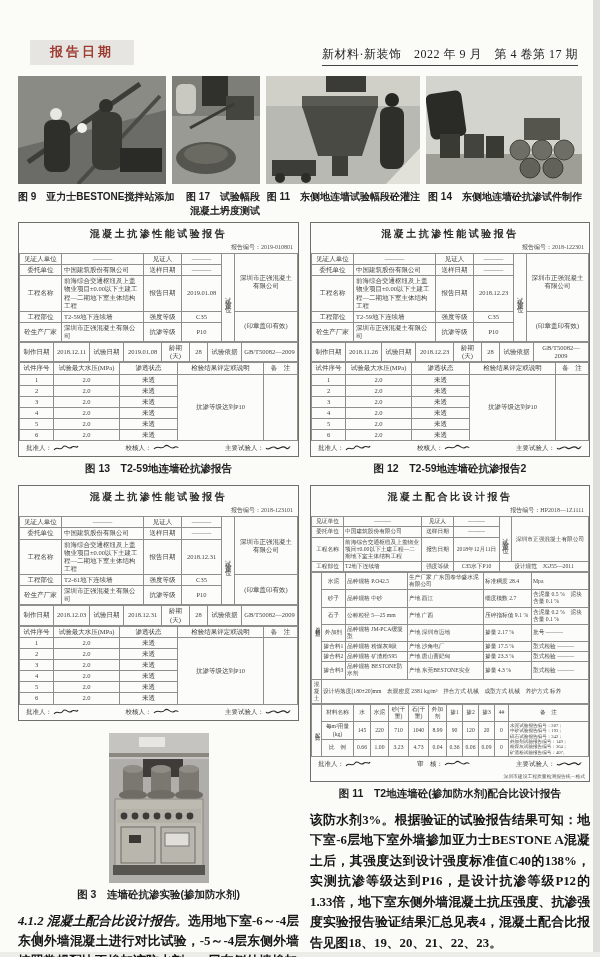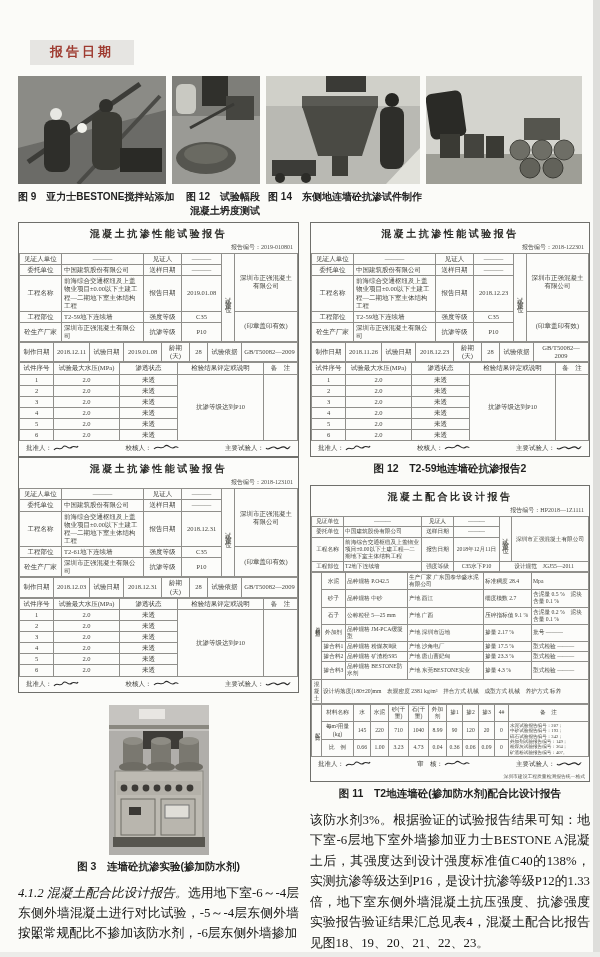--- a/index.html
+++ b/index.html
@@ -46,33 +46,34 @@
   .mix .tiny{font-size:4.6px;line-height:1.15;}
   .mix-note{font-size:4.8px;text-align:right;padding:1px 4px 2px;color:#55554f;}
 
   .figcap{font-family:"Liberation Sans",sans-serif;font-weight:bold;font-size:10.5px;
     text-align:center;margin:5px 0 9px;color:#1f1f1d;white-space:nowrap;}
 
   
   .photo17{display:block;margin:12px auto 0;background:#999;}
 
   
-  .para{font-size:12.8px;line-height:1.6;text-align:justify;color:#161614;margin:0 0 2px;}
+  .para{font-size:12.8px;line-height:1.6;text-align:justify;color:#161614;margin:0 0 2px;font-weight:bold;}
   .lead{font-style:italic;}
   .h-ital{font-style:italic;font-size:12.8px;line-height:1.6;margin:0;color:#161614;}
   .pagenum{position:absolute;bottom:14px;left:22px;font-size:12px;letter-spacing:2px;color:#222;}
 </style>
 </head>
 <body>
 
 <div class="page">
   <div class="edge-r"></div>
   <div class="edge-b"></div>
 
   <div class="topic-label">报告日期</div>
+  <div class="journal-info">新材料·新装饰　2022 年 9 月　第 4 卷第 17 期</div>
 
   <div class="photos">
     <svg width="148" height="108" viewBox="0 0 148 108">
       <rect width="148" height="108" fill="#6b6b67"></rect>
       <polygon points="0,0 148,0 148,34 0,72" fill="#8b8b86"></polygon>
       <line x1="10" y1="86" x2="122" y2="8" stroke="#3c3c38" stroke-width="5"></line>
       <line x1="60" y1="108" x2="142" y2="20" stroke="#4a4a46" stroke-width="4"></line>
       <circle cx="38" cy="38" r="6" fill="#e8e8e3"></circle>
       <rect x="26" y="44" width="26" height="52" rx="8" fill="#2e2e2a"></rect>
       <circle cx="88" cy="30" r="7" fill="#30302c"></circle>
@@ -116,23 +117,24 @@
       <circle cx="116" cy="74" r="10" fill="#6e6e66" stroke="#44443e"></circle>
       <circle cx="138" cy="74" r="10" fill="#6e6e66" stroke="#44443e"></circle>
       <circle cx="104" cy="92" r="10" fill="#62625a" stroke="#3a3a34"></circle>
       <circle cx="127" cy="92" r="10" fill="#62625a" stroke="#3a3a34"></circle>
     </svg>
   </div>
 
   <div class="photo-caps">
     <div class="cap nw" style="width:148px">图 9　亚力士BESTONE搅拌站添加</div>
     <div class="cap" style="width:88px">
-      <span style="display:block">图 12　试验幅段</span>
+      <span style="display:block">图 17　试验幅段</span>
       <span style="display:block">混凝土坍度测试</span>
     </div>
+    <div class="cap nw" style="width:154px">图 11　东侧地连墙试验幅段砼灌注</div>
     <div class="cap nw" style="width:156px">图 14　东侧地连墙砼抗渗试件制作</div>
   </div>
 
   <div class="col-left">
 
     <div class="rpt">
       <div class="rpt-title">混凝土抗渗性能试验报告</div>
       <div class="rpt-no">报告编号：2019-010801</div>
       <table>
         <colgroup>
@@ -269,20 +271,21 @@
             </svg>
           </span>
         <span class="sig">
             <span>主要试验人：</span>
             <svg width="26" height="10">
               <path d="M1 5 C4 9,7 1,11 5 C14 8,17 1,21 5 C23 7,25 3,25 4" stroke="#2a2a2a" stroke-width="1.1" fill="none"></path>
             </svg>
           </span>
       </div>
     </div>
+    <div class="figcap">图 13　T2-59地连墙砼抗渗报告</div>
 
     <div class="rpt">
       <div class="rpt-title">混凝土抗渗性能试验报告</div>
       <div class="rpt-no">报告编号：2018-123101</div>
       <table>
         <colgroup>
             <col style="width:42px">
             <col style="width:82px">
             <col style="width:38px">
             <col style="width:40px">

